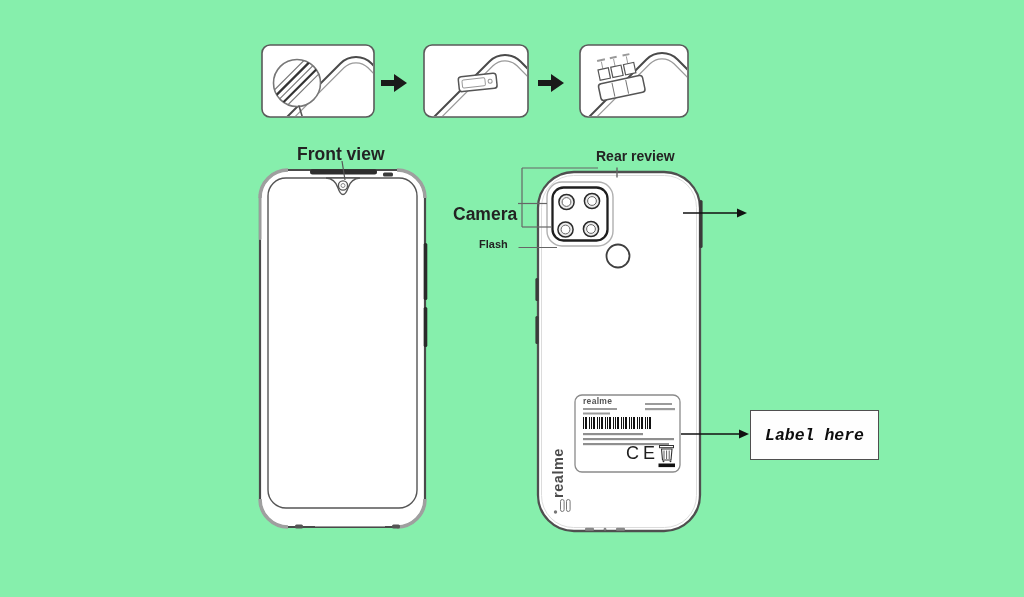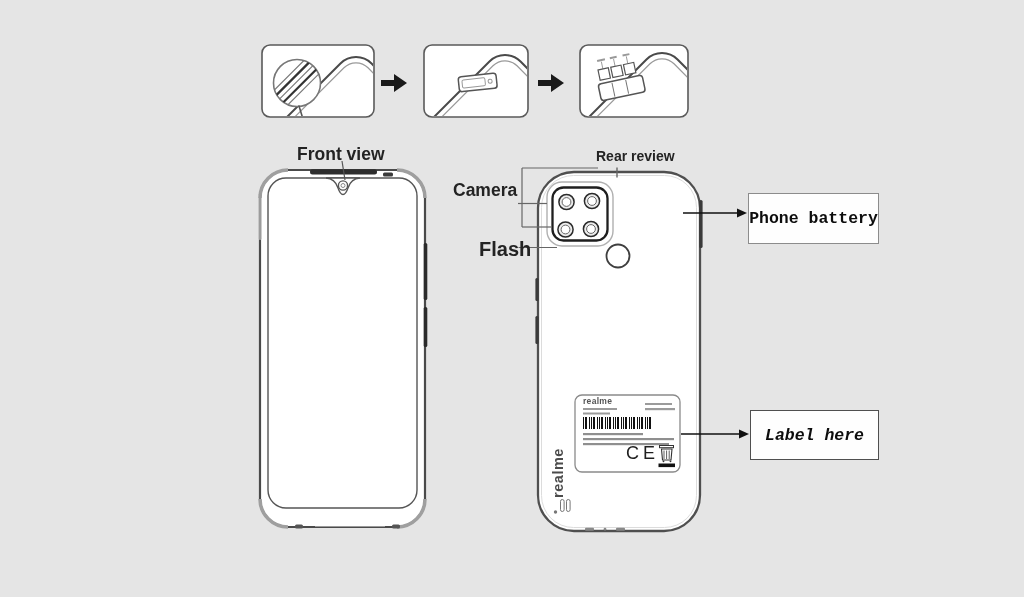--- a/index.html
+++ b/index.html
@@ -1,26 +1,26 @@
 <!DOCTYPE html>
 <html><head>
 <meta charset="utf-8">
 <style>
   html,body{margin:0;padding:0;background:#fff;}
-  #stage{position:relative;width:1024px;height:597px;background:#e5e5e5;overflow:hidden;
+  #stage{position:relative;width:1024px;height:597px;background:#86efac;overflow:hidden;
          font-family:"Liberation Sans",sans-serif;}
   #art{position:absolute;left:0;top:0;}
   .lbl{position:absolute;color:#232323;font-weight:600;white-space:nowrap;}
   .callout-box{position:absolute;display:flex;align-items:center;justify-content:center;
        background:#fefefe;font-family:"Liberation Mono",monospace;font-weight:bold;
        color:#0d0d0d;white-space:nowrap;}
   #front-view-label{left:297px;top:144px;font-size:17.5px;}
   #rear-review-label{left:596px;top:148px;font-size:14px;}
-  #camera-label{left:453px;top:180px;font-size:17.5px;}
-  #flash-label{left:479px;top:238px;font-size:20px;}
+  #camera-label{left:453px;top:204px;font-size:17.5px;}
+  #flash-label{left:479px;top:238px;font-size:11px;}
   #battery-box{left:748px;top:193px;width:129px;height:49px;border:1.5px solid #8c8c8c;font-size:16.5px;}
   #labelhere-box{left:750px;top:410px;width:127px;height:48px;border:1.6px solid #4f4f4f;font-size:16.5px;font-style:italic;}
   #device-label-brand{position:absolute;left:583px;top:396px;font-size:8.5px;font-weight:bold;
        color:#555;letter-spacing:.3px;}
   #ce-mark{position:absolute;left:626px;top:443px;font-size:18px;color:#1f1f1f;
        letter-spacing:4px;font-weight:500;}
   #rear-brand-vertical{position:absolute;left:531px;top:465px;width:54px;height:16px;
        transform:rotate(-90deg);font-size:14.5px;font-weight:bold;color:#4c4c4c;
        letter-spacing:.5px;text-align:center;}
   #barcode{position:absolute;left:583px;top:417px;width:68px;height:11.5px;
@@ -202,23 +202,20 @@
     <line x1="681" y1="434" x2="741" y2="434" stroke="#111" stroke-width="1.7"></line>
     <polygon points="749,434 739,429.6 739,438.4" fill="#111"></polygon>
   </g>
 </svg>
 
 <div class="lbl" id="front-view-label">Front view</div>
 <div class="lbl" id="rear-review-label">Rear review</div>
 <div class="lbl" id="camera-label">Camera</div>
 <div class="lbl" id="flash-label">Flash</div>
 
-<div class="callout-box" id="battery-box">
-  <span>Phone battery</span>
-</div>
 <div class="callout-box" id="labelhere-box">
   <span>Label here</span>
 </div>
 
 <div id="device-label-brand">realme</div>
 <div id="barcode"></div>
 <div id="ce-mark">CE</div>
 <div id="rear-brand-vertical">realme</div>
 
 </div>

